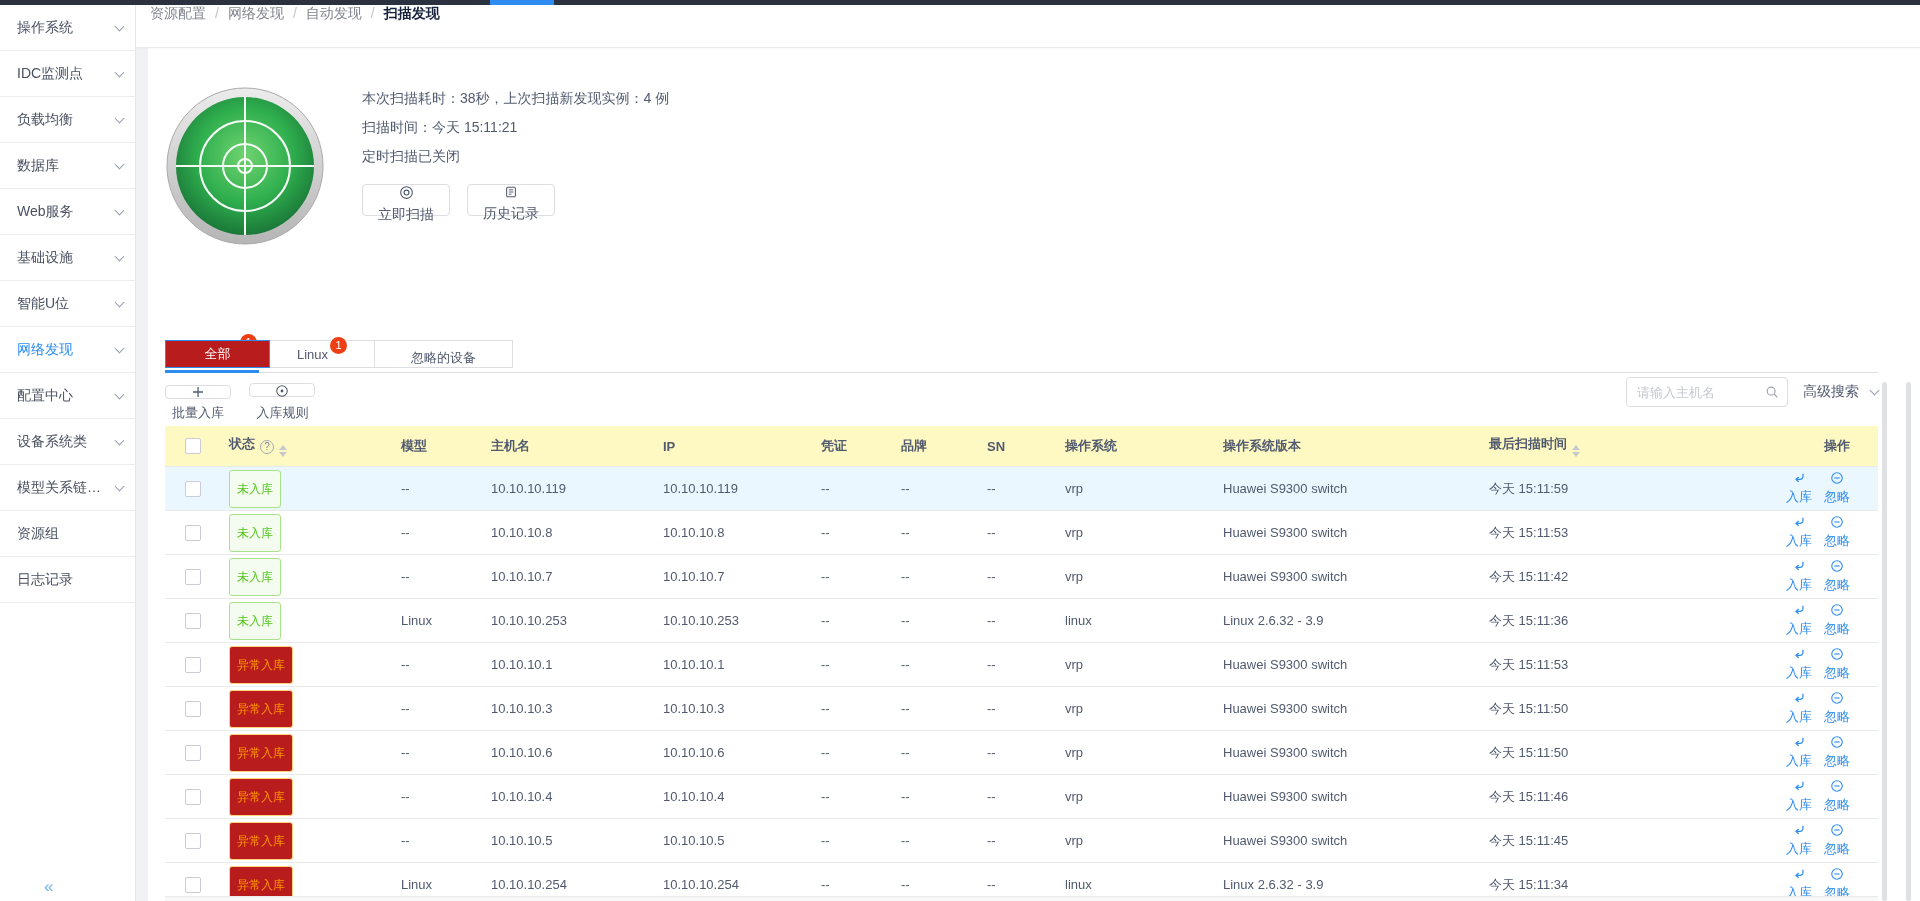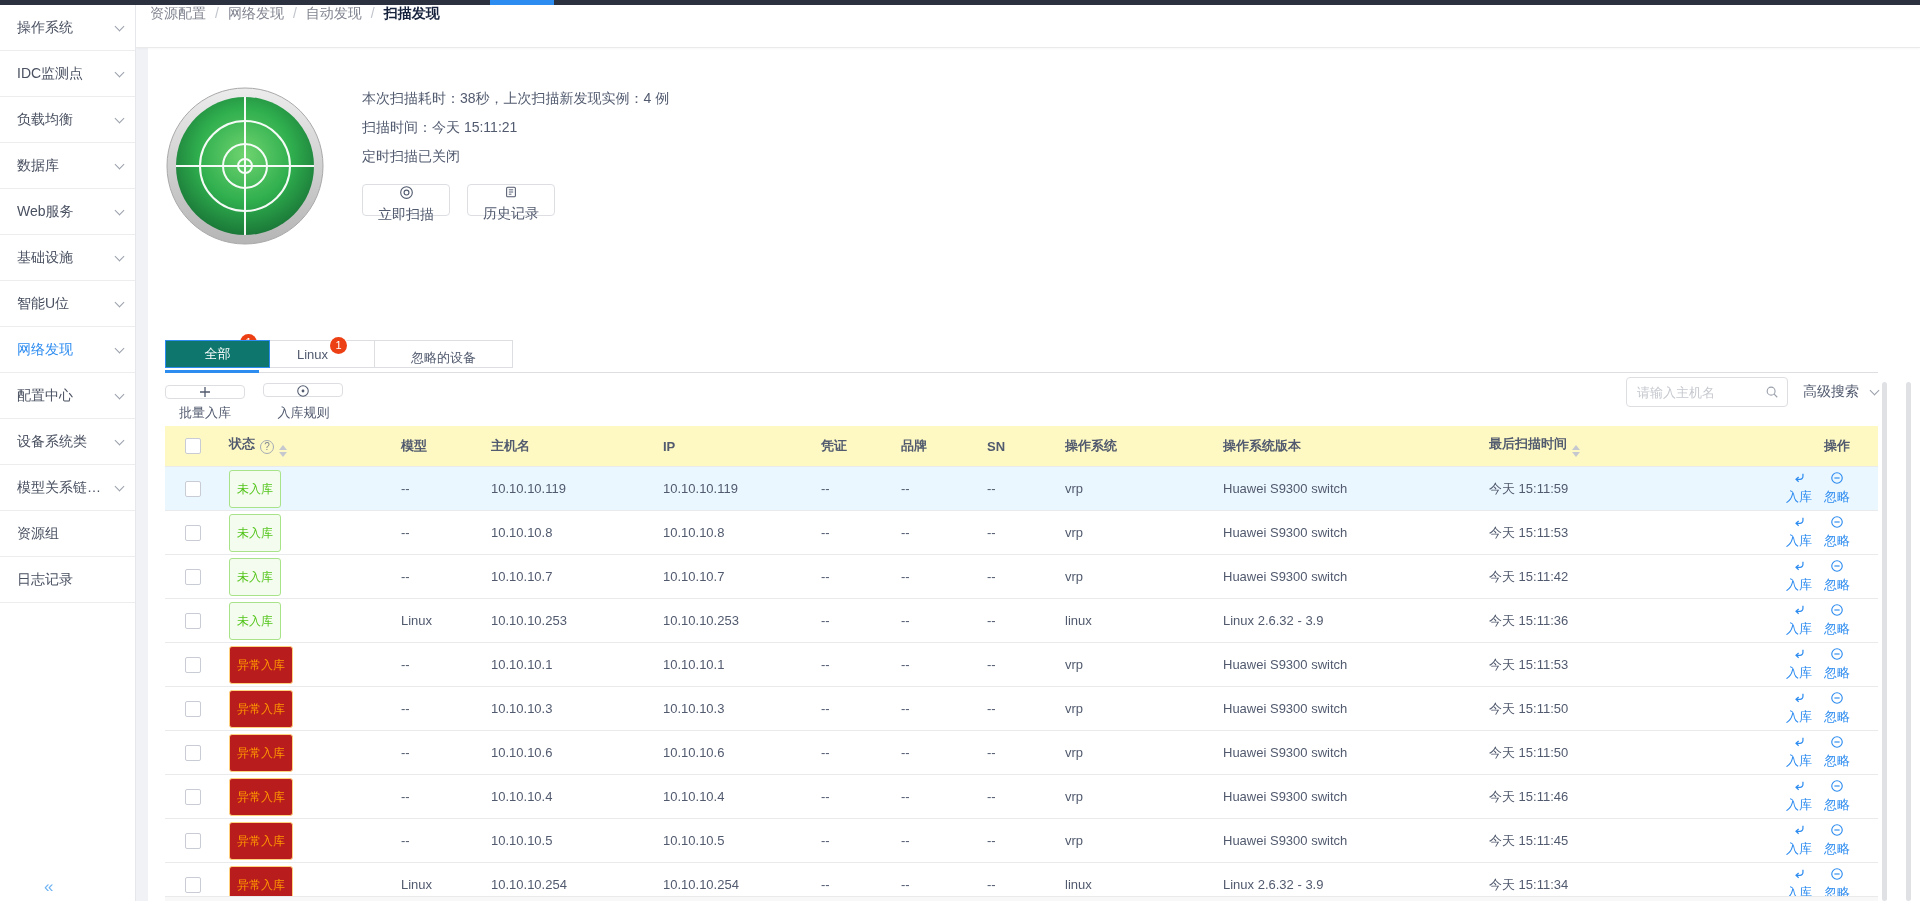--- a/index.html
+++ b/index.html
@@ -40,26 +40,26 @@
   .tab{display:inline-flex;align-items:center;margin-right:34px;padding:0 2px 13px 2px;font-size:14px;color:#515a6e;position:relative;cursor:pointer;}
   .tab.active{color:#2d8cf0;}
   .tab.active::after{content:"";position:absolute;left:0;right:0;bottom:-1px;height:3px;background:#2d8cf0;}
   .num-badge{min-width:17px;height:17px;border-radius:9px;background:#ed3f14;color:#fff;font-size:11px;line-height:17px;
              display:inline-block;text-align:center;padding:0 3px;box-sizing:border-box;margin-left:3px;transform:translateY(-8px);box-shadow:0 0 0 1px #fff;}
   
   .subtabs{position:absolute;left:17px;top:292px;display:flex;}
   .seg-btn{min-width:105px;height:28px;box-sizing:border-box;padding:0 16px;display:inline-flex;align-items:center;justify-content:center;
            border:1px solid #dcdee2;border-left:none;background:#fff;font-size:13px;color:#515a6e;cursor:pointer;}
   .seg-btn:first-child{border-left:1px solid #dcdee2;}
-  .seg-btn.active{background:#0f766e;border-color:#2d8cf0;color:#fff;}
+  .seg-btn.active{background:#b91c1c;border-color:#2d8cf0;color:#fff;}
   .seg-btn .num-badge{transform:translateY(-9px);margin-left:2px;}
   .seg-btn.wide{min-width:138px;align-items:flex-end;}
   
   .toolbar{position:absolute;left:17px;right:42px;top:329px;height:30px;display:flex;align-items:center;justify-content:space-between;}
-  .toolbar .btn{height:14px;font-size:13px;padding:0 13px;}
+  .toolbar .btn{height:14px;font-size:13px;padding:0 6px;}
   .toolbar .btn + .btn{margin-left:14px;}
   .tb-right{display:flex;align-items:center;}
   .search-box{width:162px;height:30px;box-sizing:border-box;border:1px solid #dcdee2;border-radius:4px;display:flex;align-items:center;padding:0 8px;background:#fff;}
   .search-box input{border:none;outline:none;flex:1;font-size:13px;color:#515a6e;min-width:0;background:transparent;font-family:inherit;}
   .search-box input::placeholder{color:#c5c8ce;}
   .advanced{margin-left:15px;font-size:14px;color:#515a6e;display:flex;align-items:center;gap:6px;cursor:pointer;}
   
   .table-wrap{position:absolute;left:17px;right:42px;top:378px;}
   table{width:100%;border-collapse:collapse;table-layout:fixed;}
   th{background:#fef9c3;font-weight:bold;color:#515a6e;font-size:13px;text-align:left;height:40px;padding:0 0 0 8px;border-bottom:1px solid #e8eaec;white-space:nowrap;}

